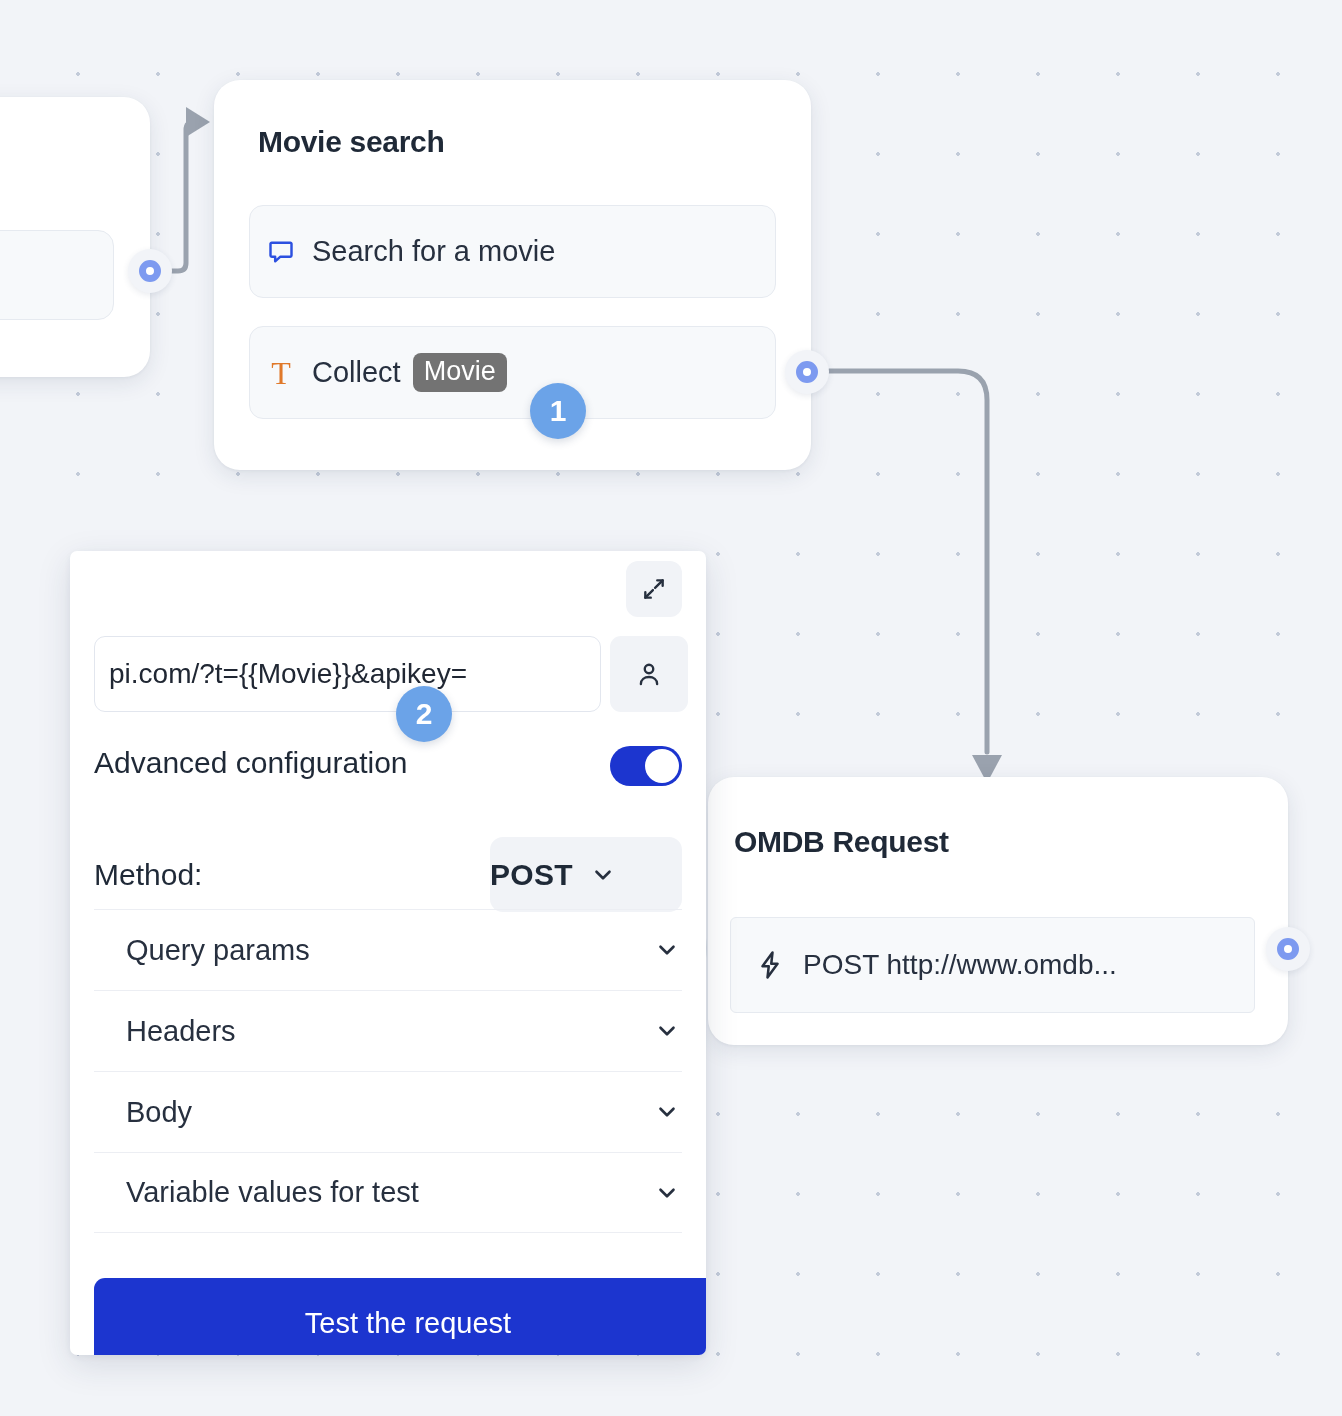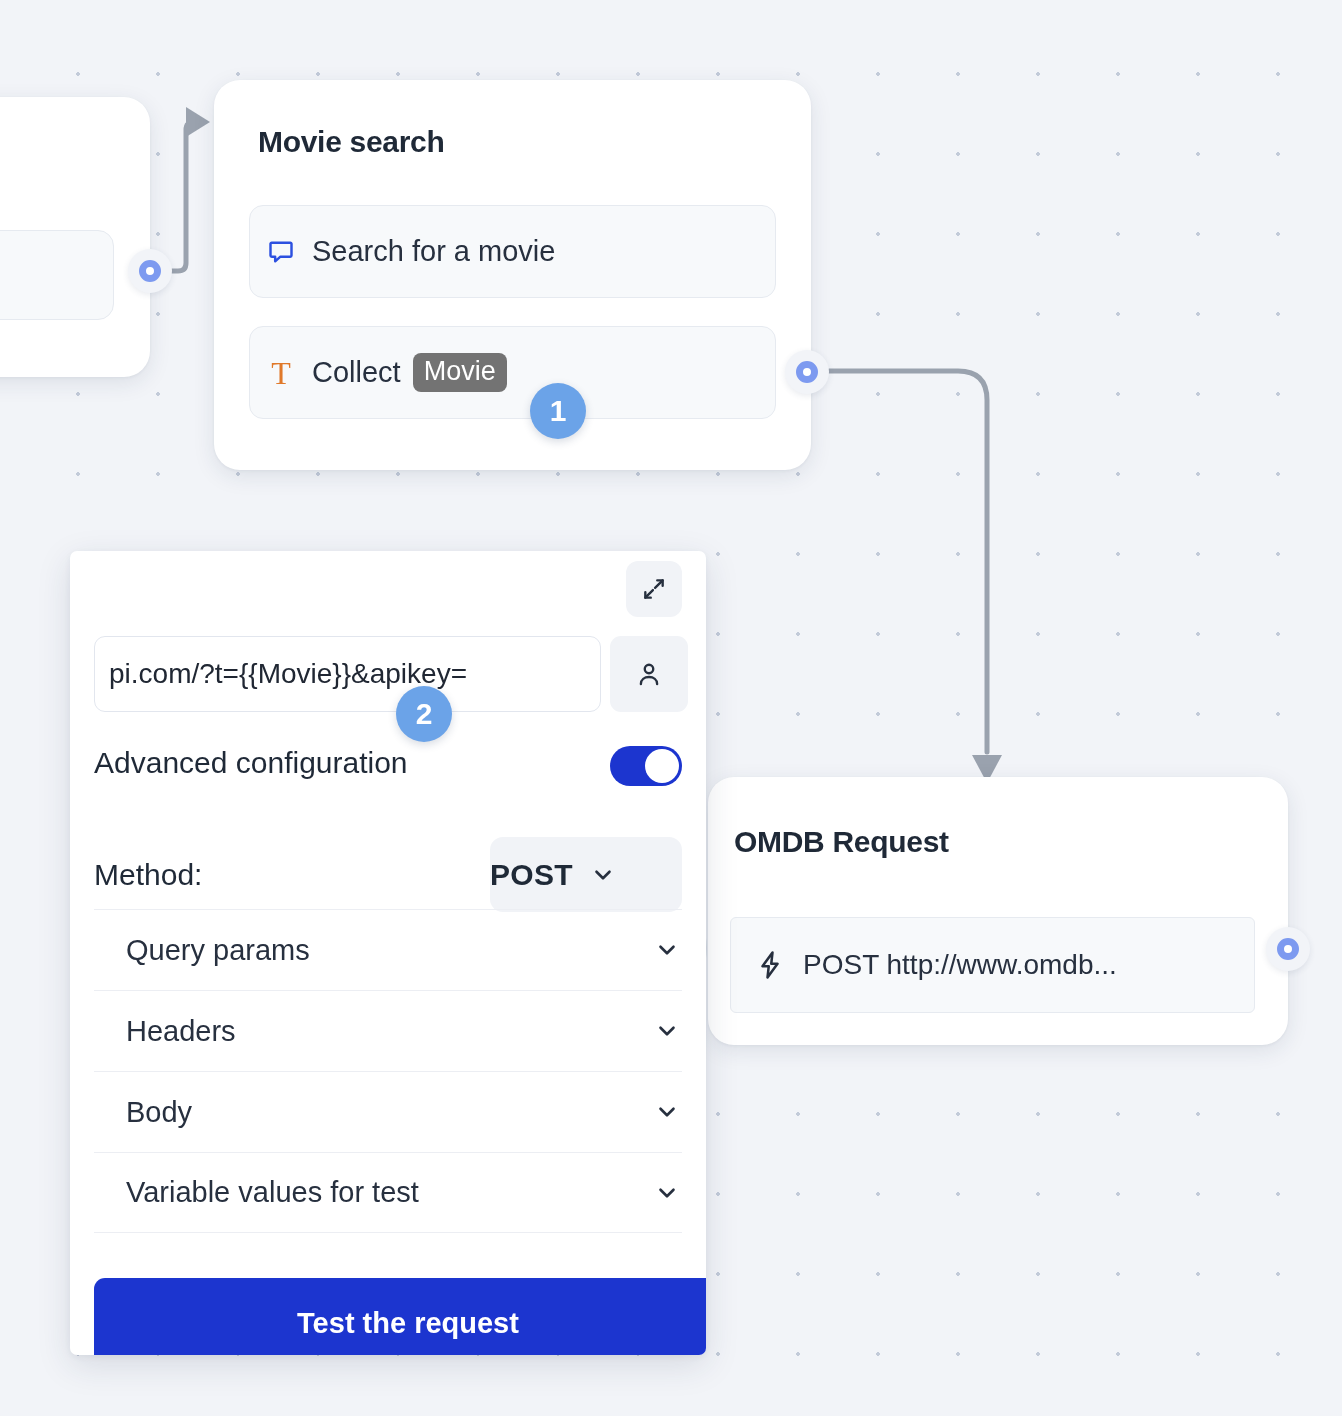--- a/index.html
+++ b/index.html
@@ -341,21 +341,21 @@
     position: absolute;
     left: 24px;
     top: 727px;
     width: 628px;
     height: 90px;
     background: #1c35cf;
     border: none;
     border-radius: 11px;
     color: #ffffff;
     font-size: 29px;
-    font-weight: bold;
+    font-weight: normal;
     font-family: "Liberation Sans", sans-serif;
     cursor: pointer;
   }
 
   .chev { flex: none; }
 </style>
 </head>
 <body>
 
 <div id="canvas">

